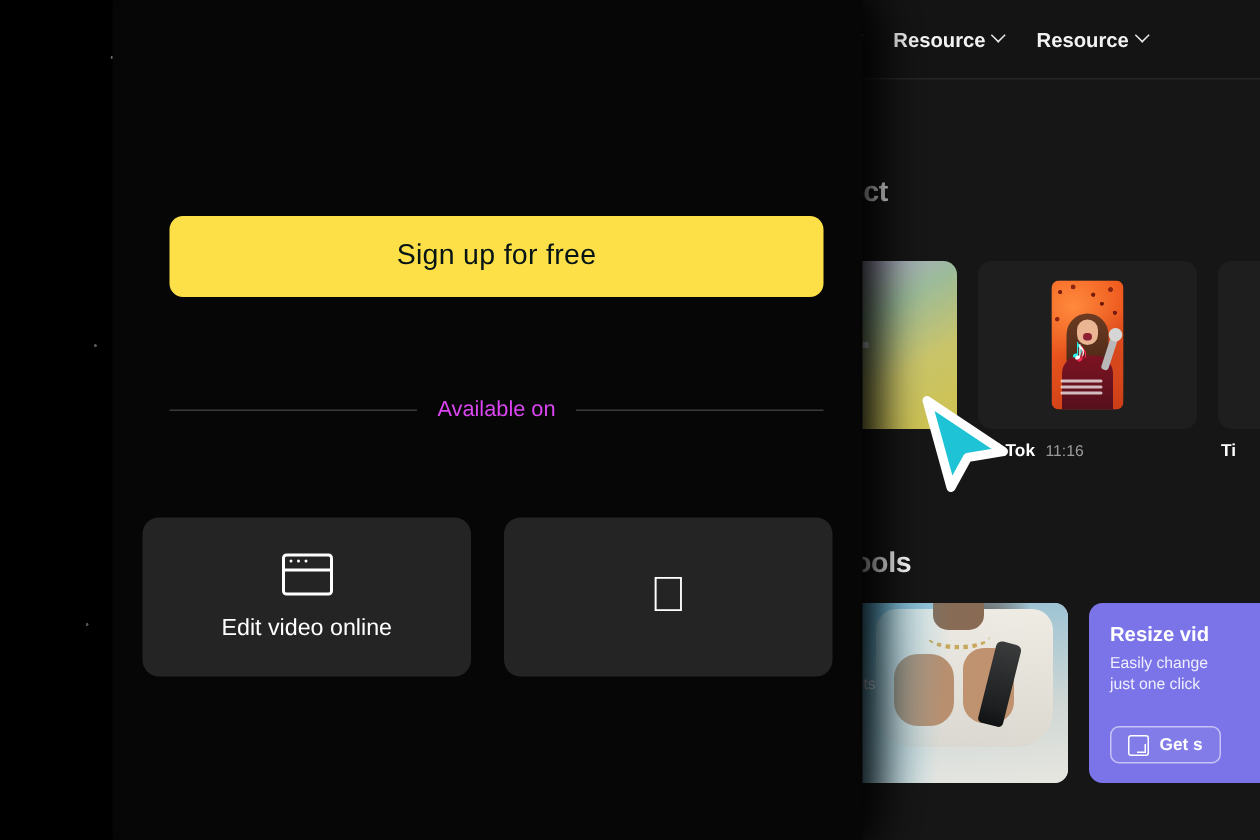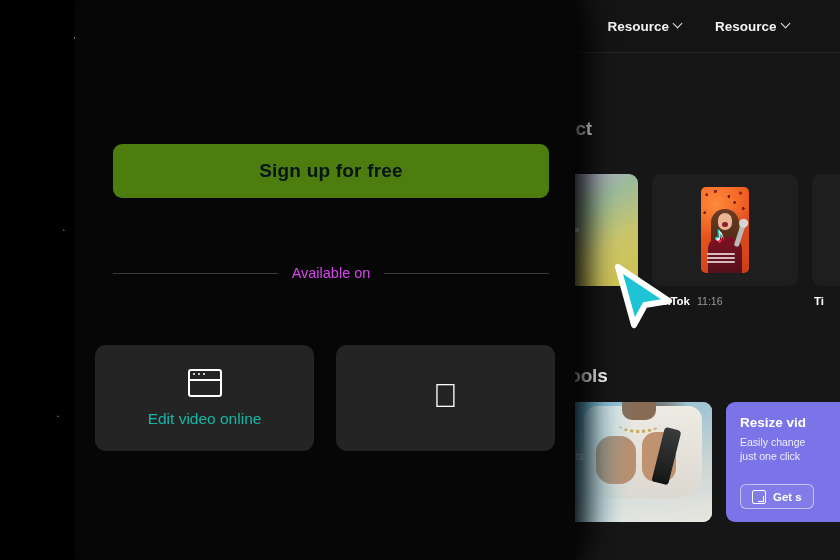--- a/index.html
+++ b/index.html
@@ -40,21 +40,21 @@
     width: 440px;
     height: 52px;
     background: #141414;
     border-bottom: 1px solid #262626;
     display: flex;
     align-items: center;
   }
   .nav-items {
     display: flex;
     align-items: center;
-    gap: 32px;
+    gap: 20px;
     margin-left: 142px;
     white-space: nowrap;
   }
   .nav-item {
     color: #f2f2f2;
     font-size: 13.5px;
     font-weight: 700;
     display: inline-flex;
     align-items: center;
     gap: 5px;
@@ -417,26 +417,26 @@
     overflow: hidden;
   }
 
   .signup-btn {
     position: absolute;
     left: 38px;
     top: 184px;
     width: 436px;
     height: 54px;
     border-radius: 9px;
-    background: #4d7c0f;
+    background: #fde047;
     color: #061416;
     border: none;
     font-family: "Liberation Sans", sans-serif;
     font-size: 19px;
-    font-weight: 700;
+    font-weight: 400;
     letter-spacing: 0.2px;
     cursor: pointer;
   }
 
   .divider {
     position: absolute;
     left: 38px;
     top: 304px;
     width: 436px;
     height: 18px;
@@ -469,21 +469,21 @@
     border-radius: 11px;
     background: #242424;
     display: flex;
     flex-direction: column;
     align-items: center;
     justify-content: center;
     gap: 13px;
     cursor: pointer;
   }
   .dl-label {
-    color: #14b8a6;
+    color: #ffffff;
     font-size: 15.5px;
     font-weight: 400;
     white-space: nowrap;
   }
   .browser-icon {
     width: 34px;
     height: 28px;
     border: 2.4px solid #ffffff;
     border-radius: 3px;
     position: relative;

